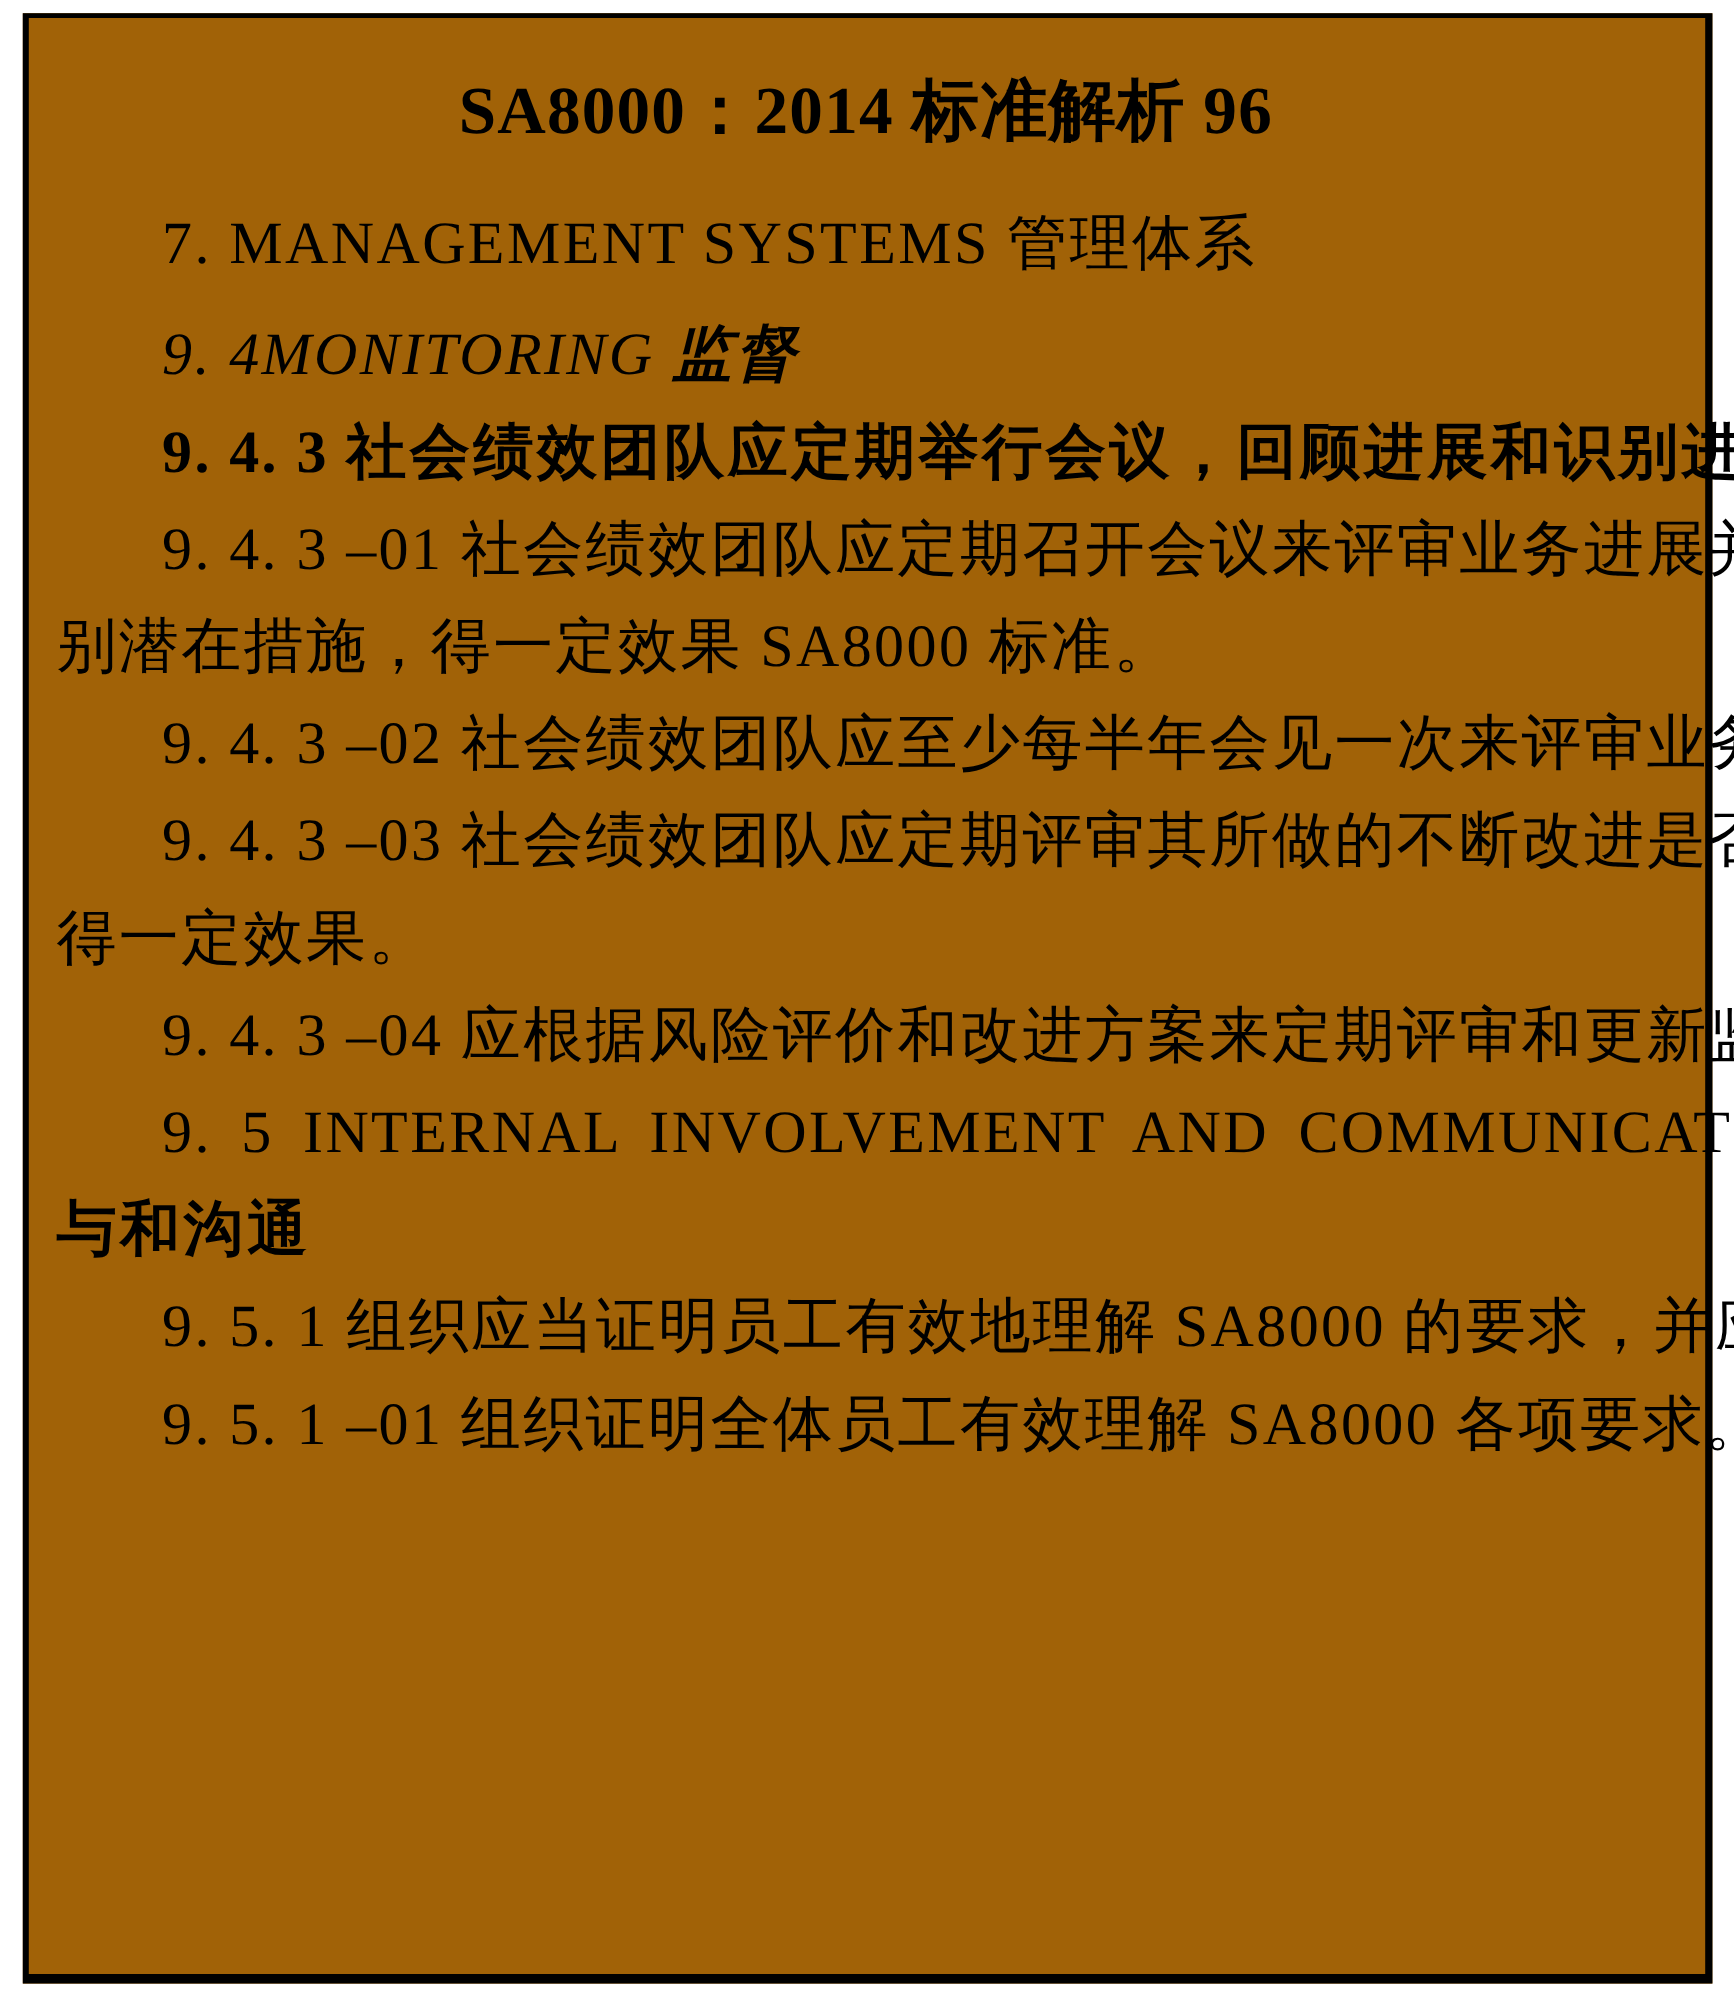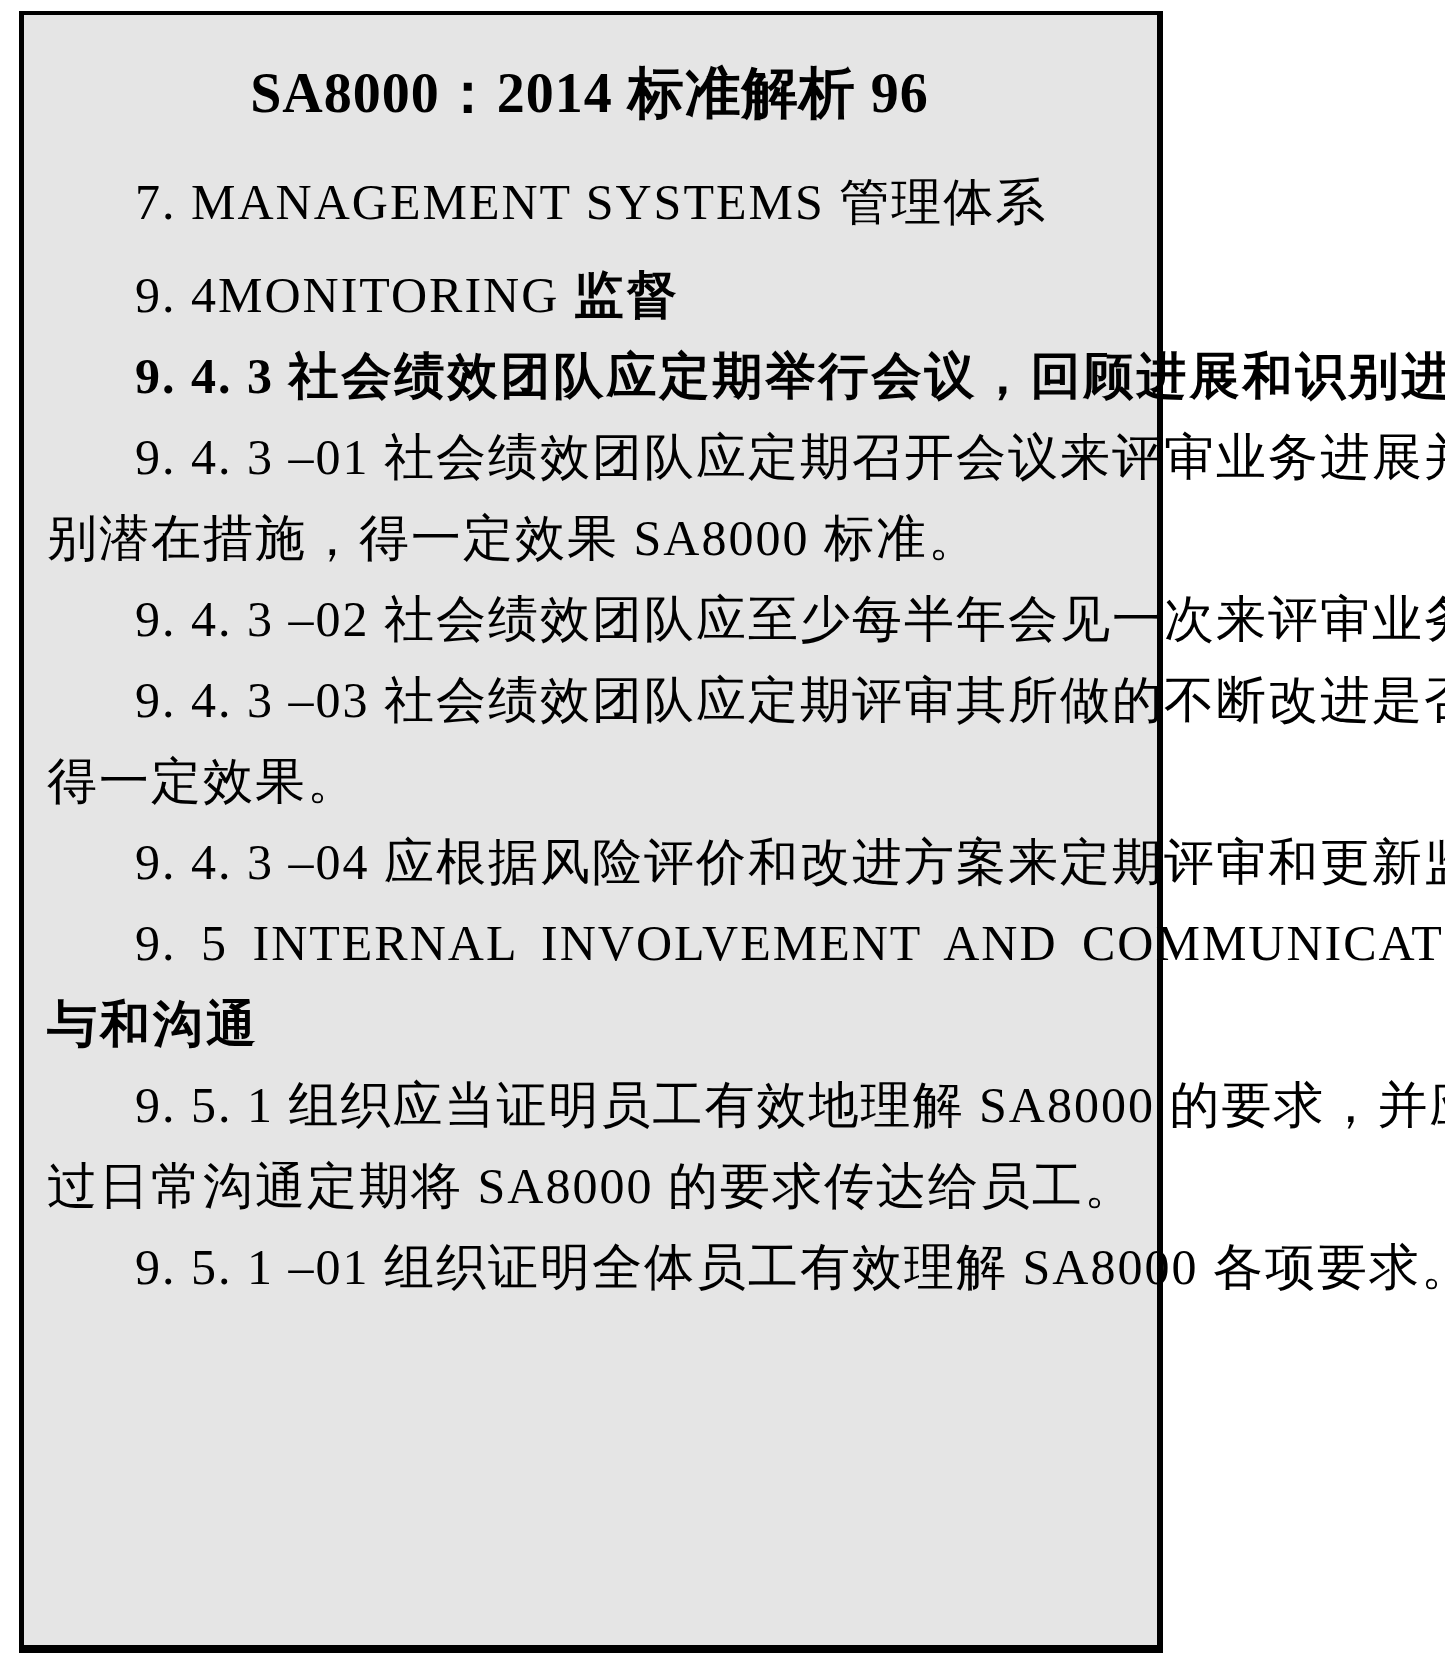--- a/index.html
+++ b/index.html
@@ -12,27 +12,27 @@
       width: 1445px;
       height: 1675px;
       background: #ffffff;
       color: #000000;
       overflow: hidden;
     }
     .frame {
       position: absolute;
       left: 19px;
       top: 11px;
-      width: 1144px;
+      width: 1408px;
       height: 1642px;
       box-sizing: border-box;
       border-style: solid;
       border-color: #000000;
       border-width: 4px 6px 8px 5px;
-      background: #e5e5e5;
+      background: #a16207;
     }
     .content {
       position: absolute;
       left: 0; top: 0; right: 0; bottom: 0;
       box-sizing: border-box;
       padding: 0 25px 0 23px;
       font-family: "Liberation Serif", "DejaVu Serif", serif;
       font-size: 50px;
       color: #000000;
     }
@@ -46,21 +46,21 @@
       letter-spacing: 1px;
       white-space: nowrap;
     }
     .line {
       height: 81px;
       line-height: 81px;
       letter-spacing: 2px;
       white-space: nowrap;
     }
     .m1 { margin-top: 36px; }
-    .m2 { margin-top: 12px; }
+    .m2 { margin-top: 12px; font-style: italic; }
     .indent { padding-left: 88px; }
     .hei {
       font-family: "Liberation Sans", "DejaVu Sans", sans-serif;
       font-weight: 700;
       letter-spacing: 3px;
     }
     .bnum { font-weight: 700; }
     .wide { word-spacing: 10px; }
   </style>
 </head>
@@ -116,23 +116,20 @@
       </div>
 
       <div class="line">
         <span class="hei">与和沟通</span>
       </div>
 
       <div class="line indent">
         <span>9. 5. 1 组织应当证明员工有效地理解 SA8000 的要求，并应当通</span>
       </div>
 
-      <div class="line">
-        <span>过日常沟通定期将 SA8000 的要求传达给员工。</span>
-      </div>
 
       <div class="line indent">
         <span>9. 5. 1 –01 组织证明全体员工有效理解 SA8000 各项要求。</span>
       </div>
 
 
     </div>
   </div>
 </div>
 

